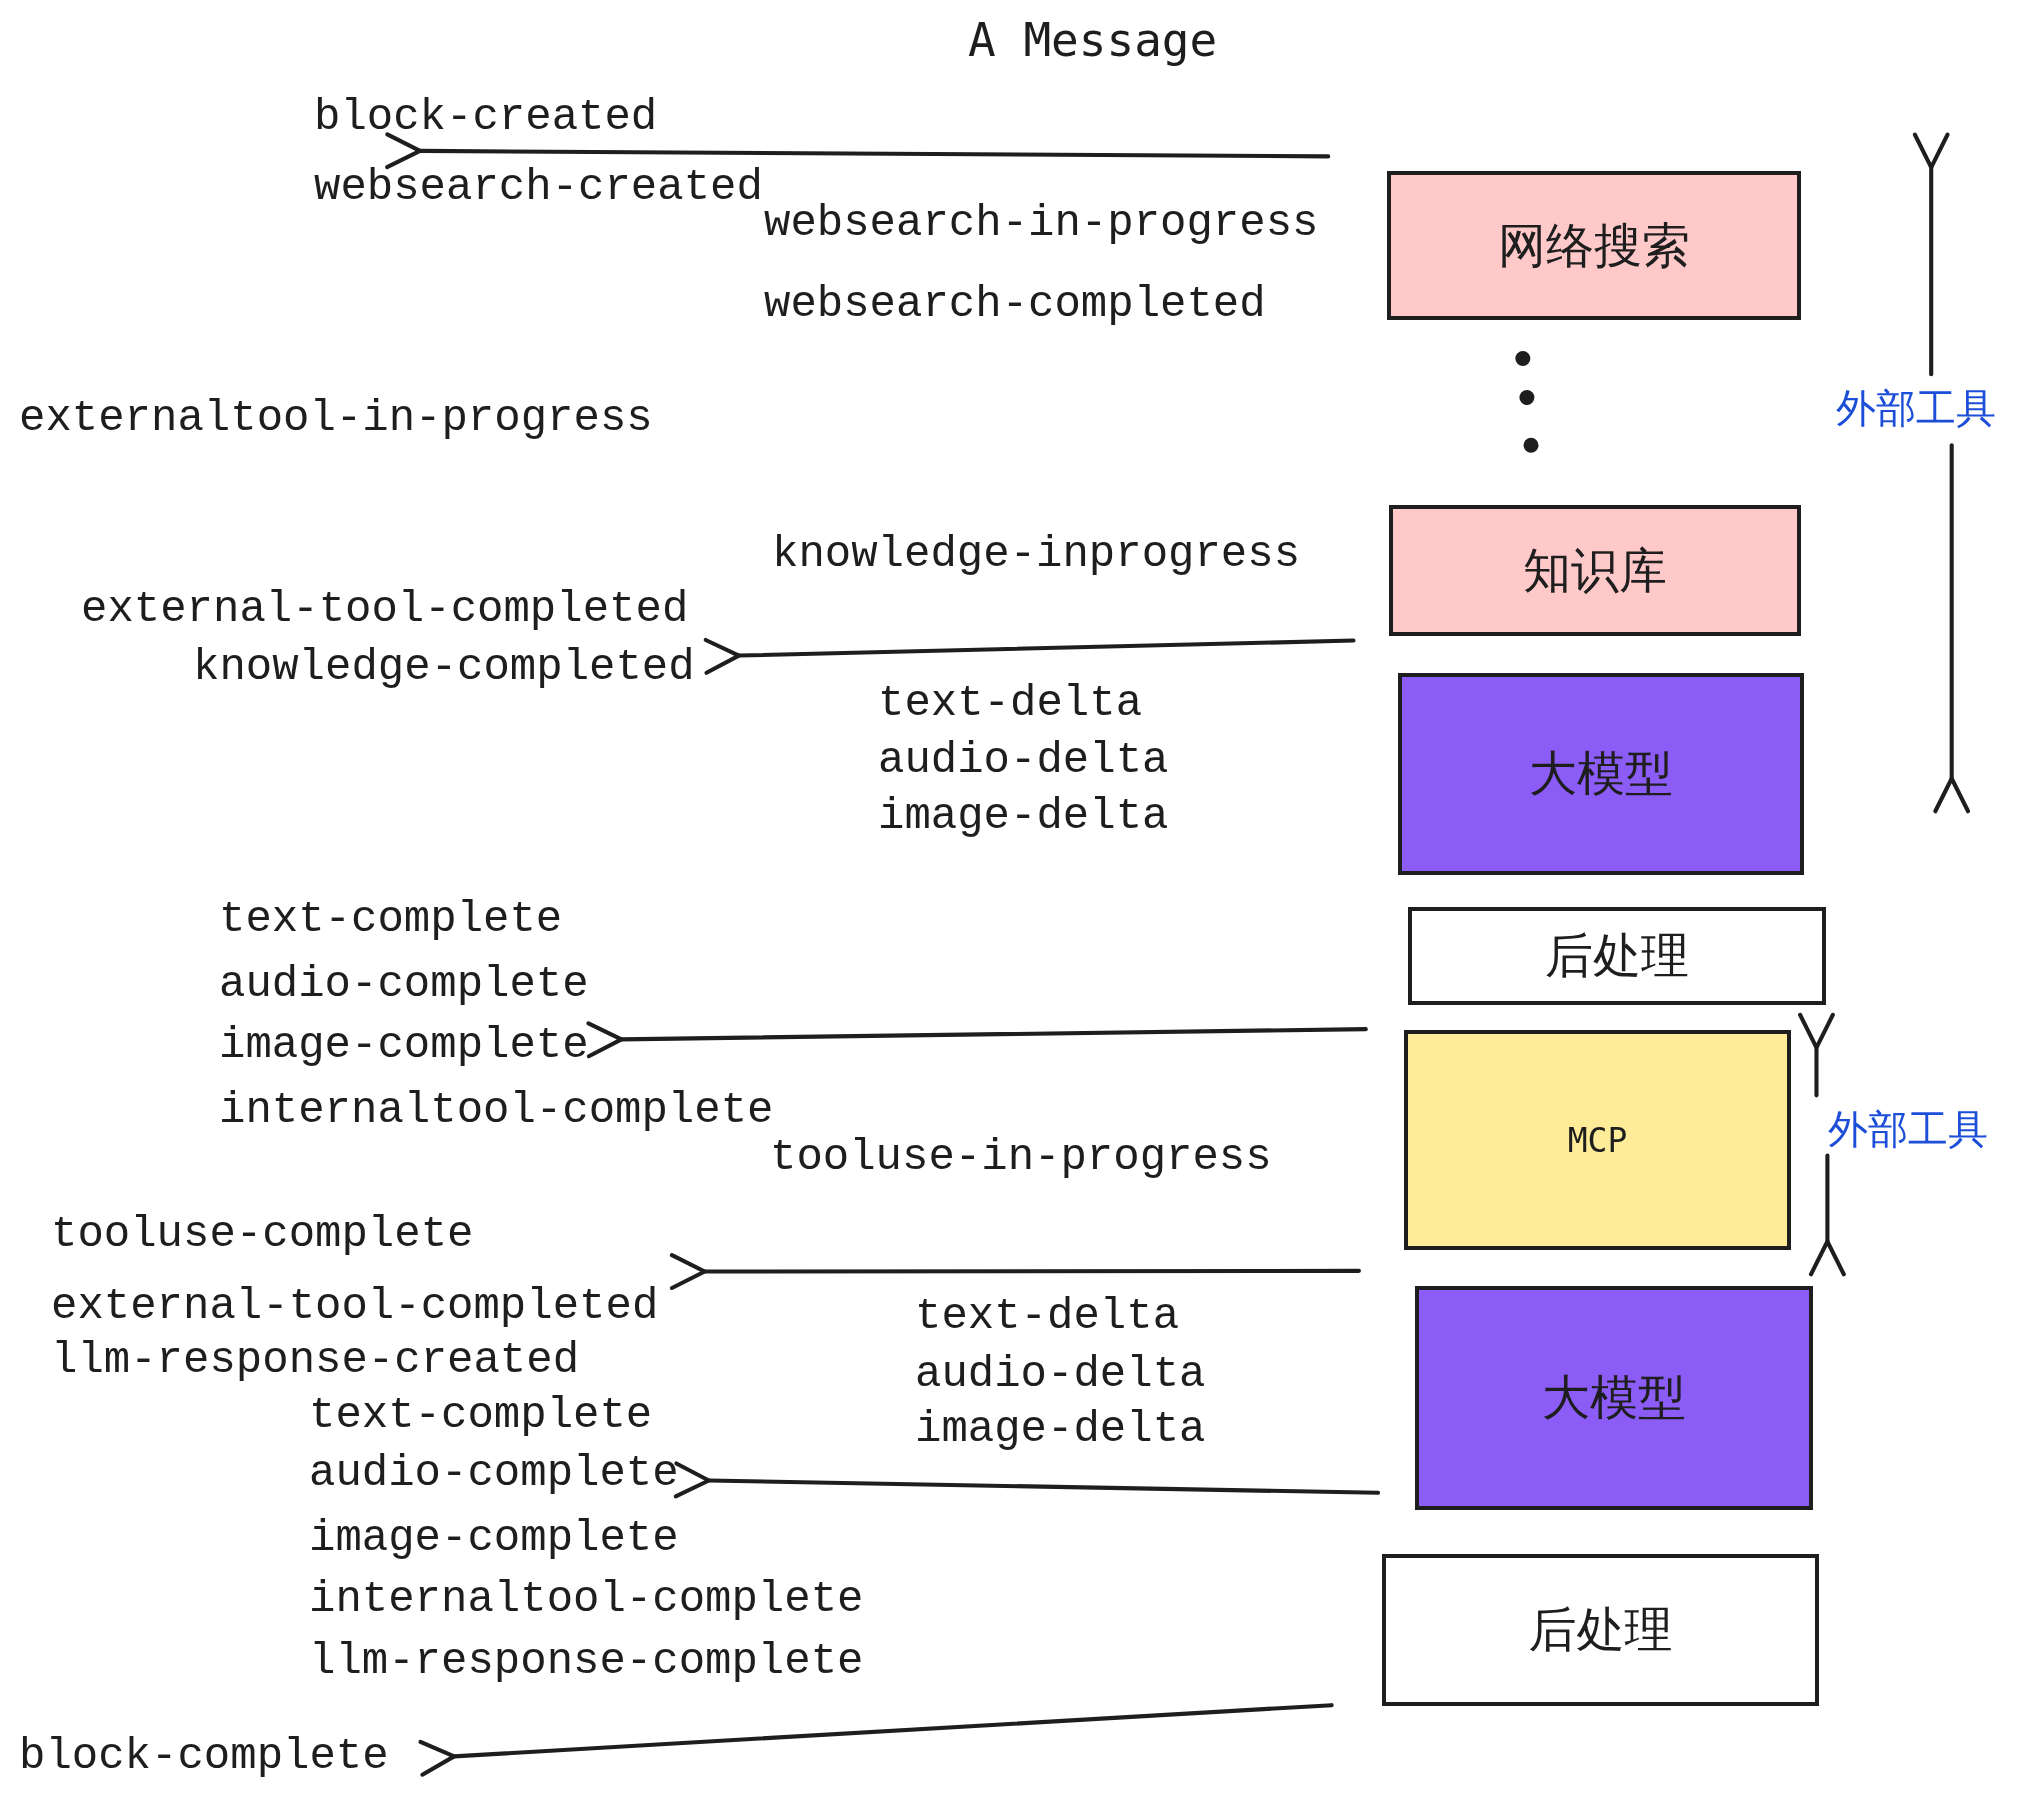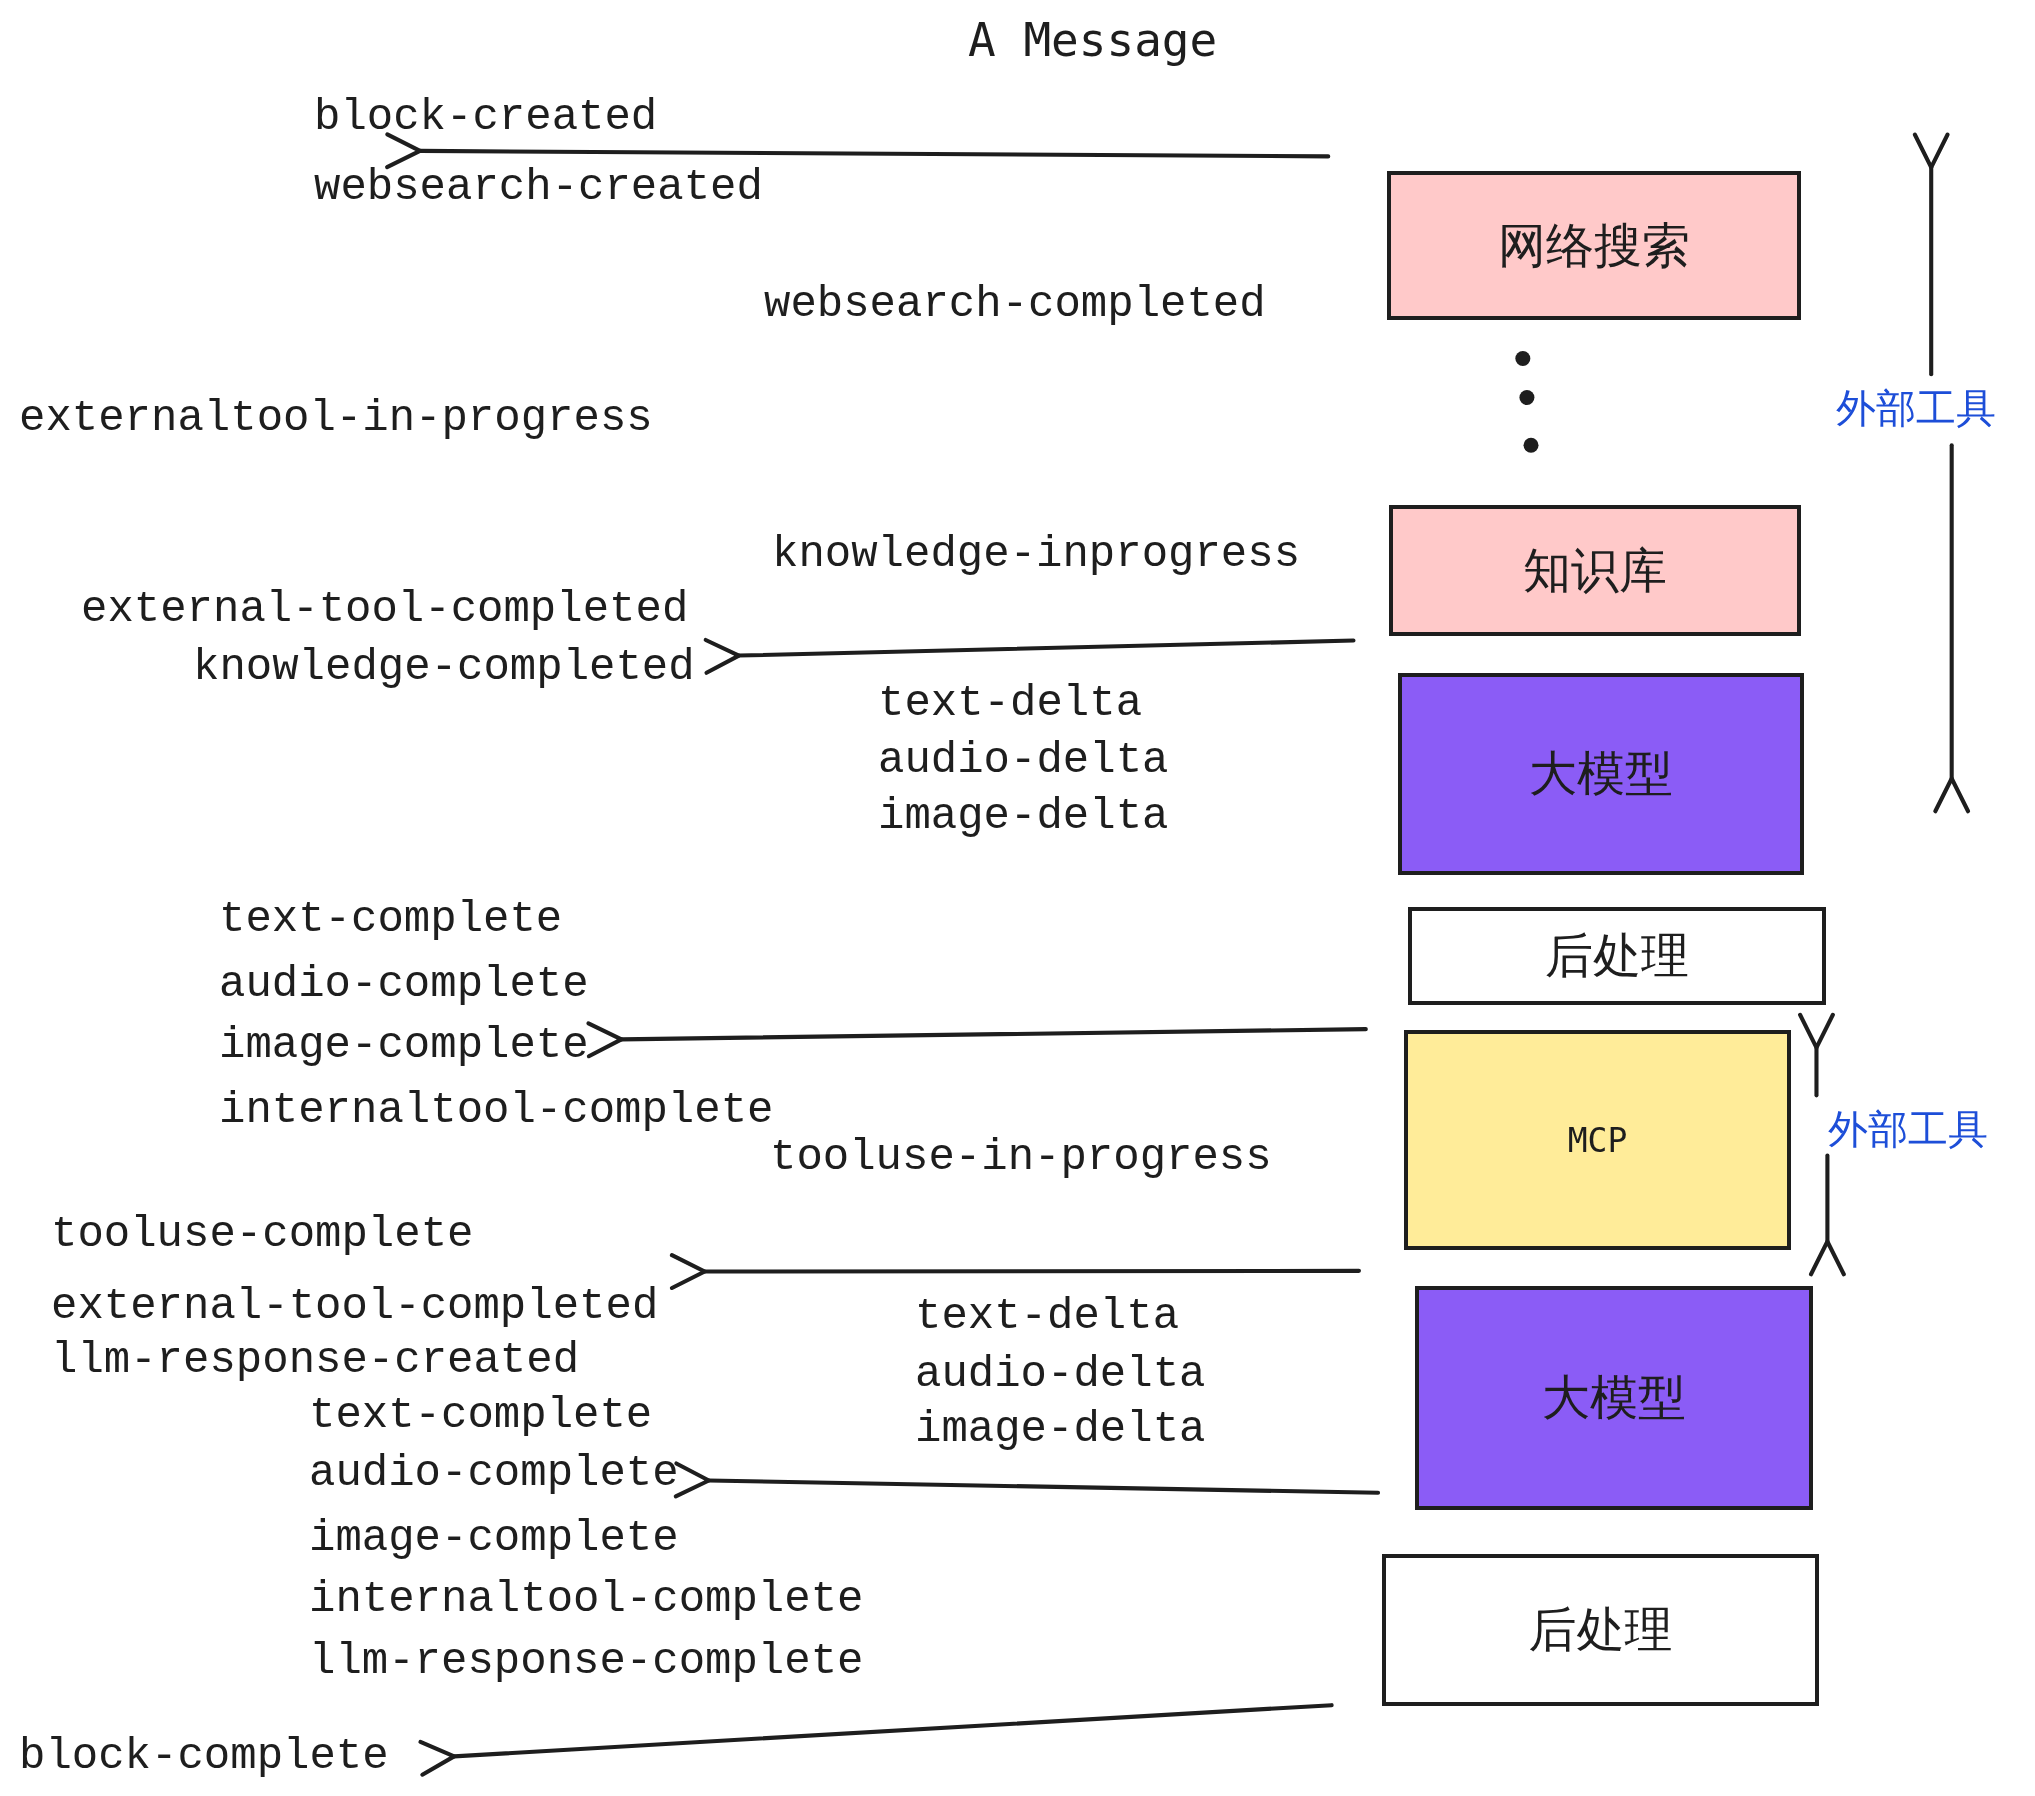--- a/index.html
+++ b/index.html
@@ -49,20 +49,21 @@
       <circle cx="2230" cy="525" r="11" fill="#1e1e1e"></circle>
       <circle cx="2236" cy="582" r="11" fill="#1e1e1e"></circle>
       <circle cx="2242" cy="652" r="11" fill="#1e1e1e"></circle>
     </g>
   </svg>
 
   <span class="title" style="left:968px;top:15px">A Message</span>
 
   <span class="ev" style="left:314px;top:92px">block-created</span>
   <span class="ev" style="left:314px;top:162px">websearch-created</span>
+  <span class="ev" style="left:764px;top:198px">websearch-in-progress</span>
   <span class="ev" style="left:764px;top:279px">websearch-completed</span>
   <span class="ev" style="left:19px;top:393px">externaltool-in-progress</span>
   <span class="ev" style="left:772px;top:529px">knowledge-inprogress</span>
   <span class="ev" style="left:81px;top:584px">external-tool-completed</span>
   <span class="ev" style="left:193px;top:642px">knowledge-completed</span>
   <span class="ev" style="left:878px;top:678px">text-delta</span>
   <span class="ev" style="left:878px;top:735px">audio-delta</span>
   <span class="ev" style="left:878px;top:791px">image-delta</span>
   <span class="ev" style="left:219px;top:894px">text-complete</span>
   <span class="ev" style="left:219px;top:959px">audio-complete</span>

